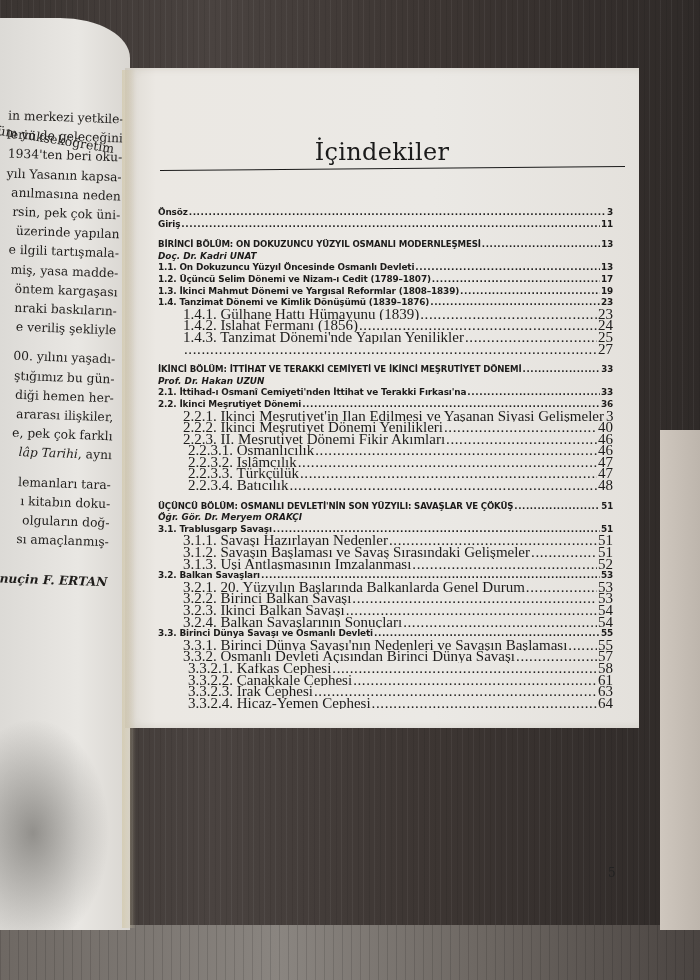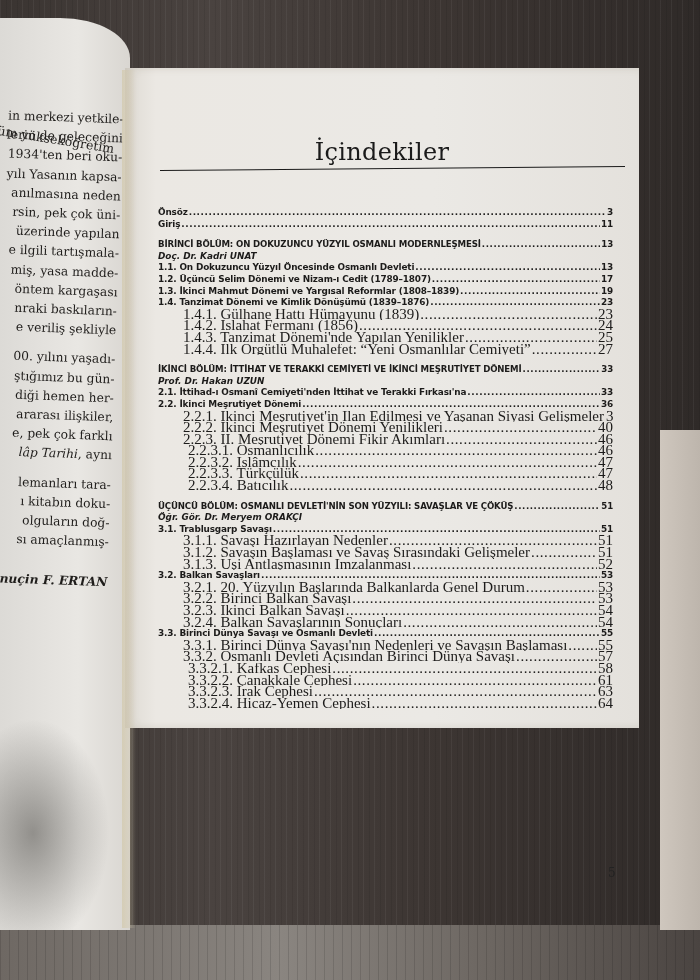--- a/index.html
+++ b/index.html
@@ -185,21 +185,20 @@
         <span class="lbl">1.4.2.  Islahat Fermanı (1856)</span>
         <span class="dots"></span>
         <span class="pg">24</span>
       </div>
       <div class="row serif i1">
         <span class="lbl">1.4.3. Tanzimat Dönemi'nde Yapılan Yenilikler </span>
         <span class="dots"></span>
         <span class="pg">25</span>
       </div>
       <div class="row serif i1">
-        <span class="lbl">1.4.4. İlk Örgütlü Muhalefet: “Yeni Osmanlılar Cemiyeti” </span>
         <span class="dots"></span>
         <span class="pg">27</span>
       </div>
       <div class="sp"></div>
       <div class="row sans ch">
         <span class="lbl">İKİNCİ BÖLÜM: İTTİHAT VE TERAKKİ CEMİYETİ VE İKİNCİ MEŞRUTİYET DÖNEMİ </span>
         <span class="dots"></span>
         <span class="pg">33</span>
       </div>
       <div class="author">Prof. Dr. Hakan UZUN</div>

